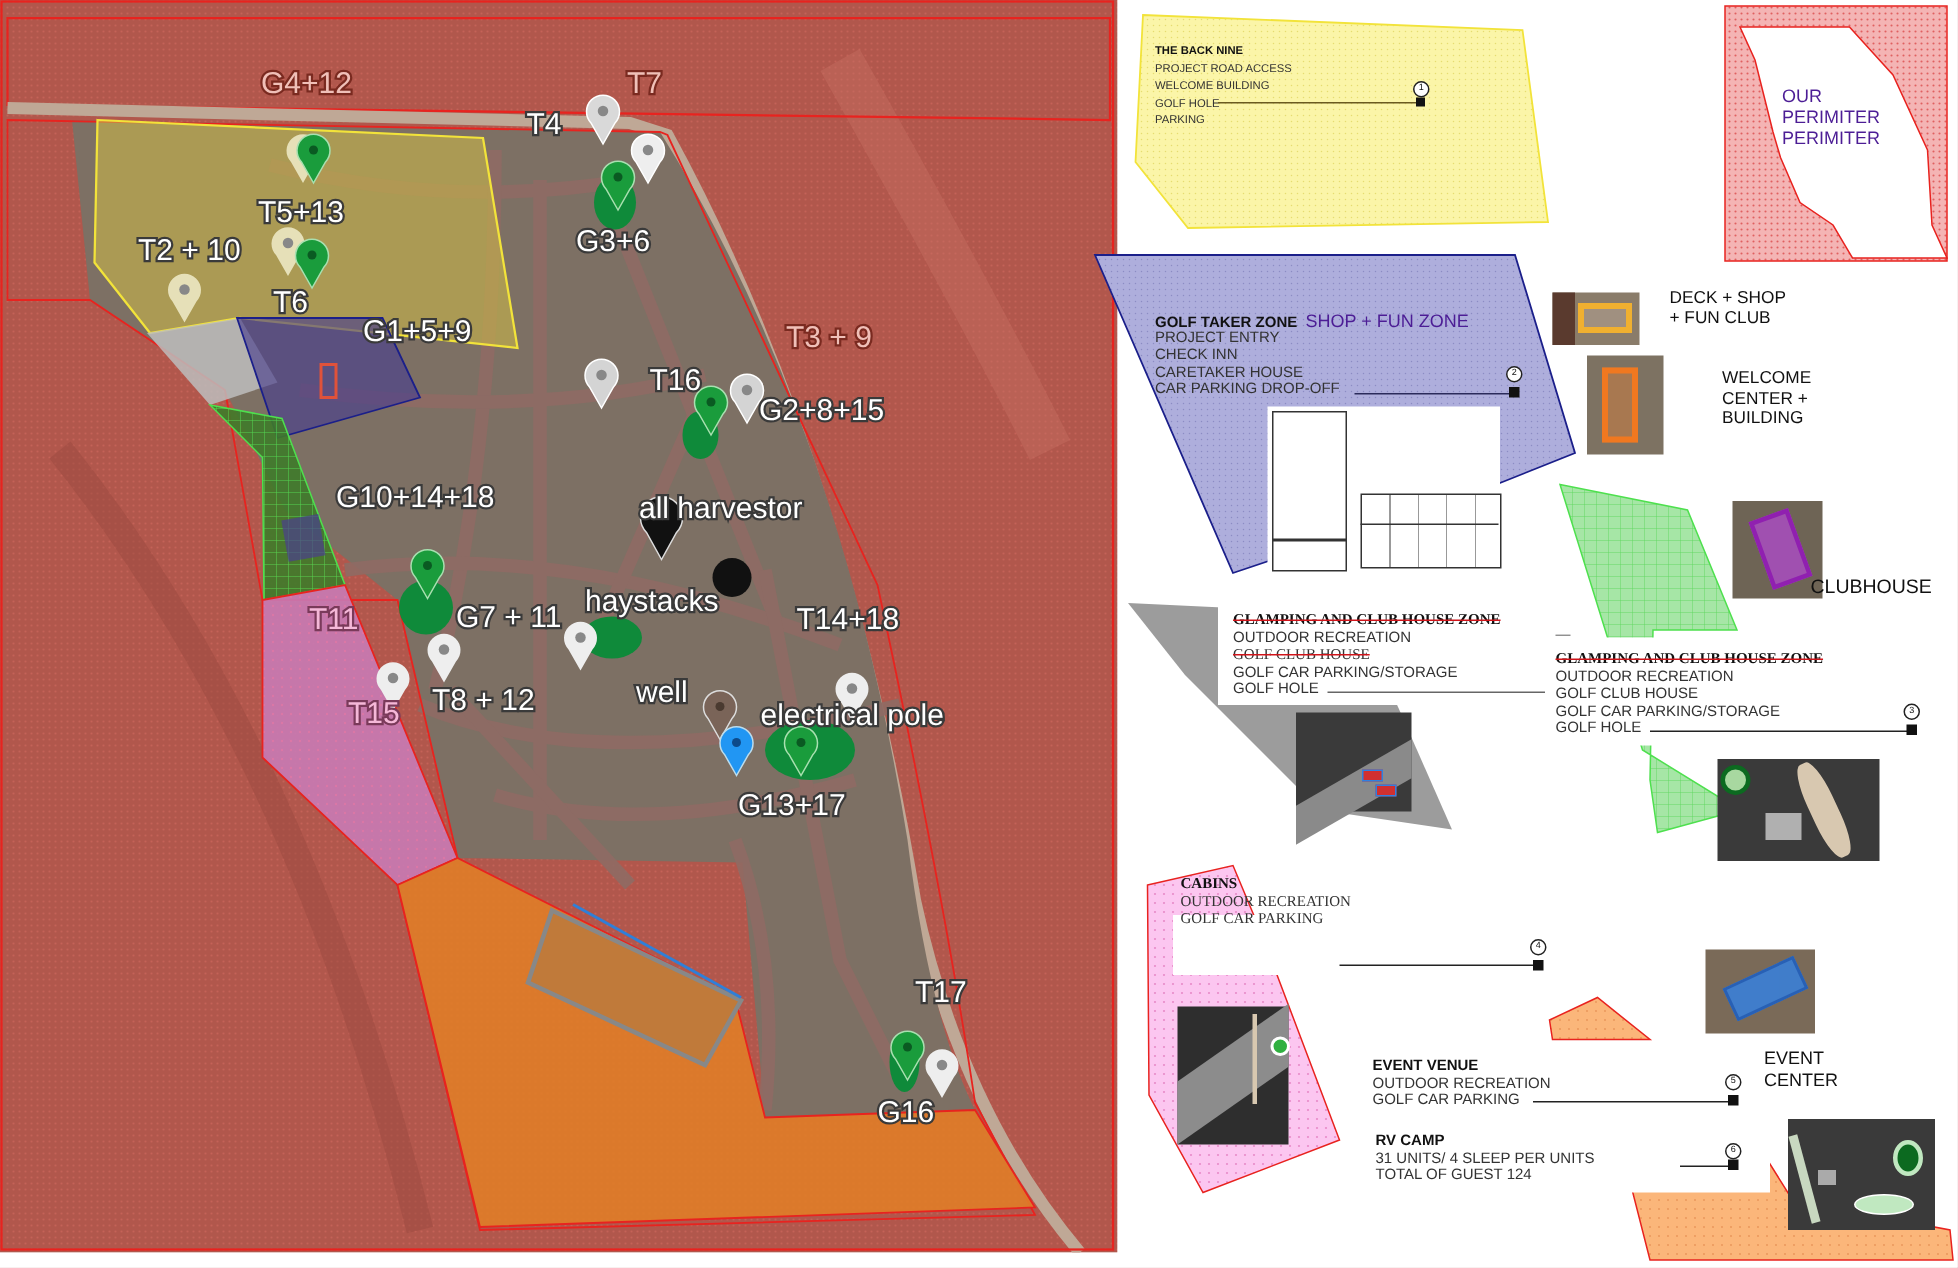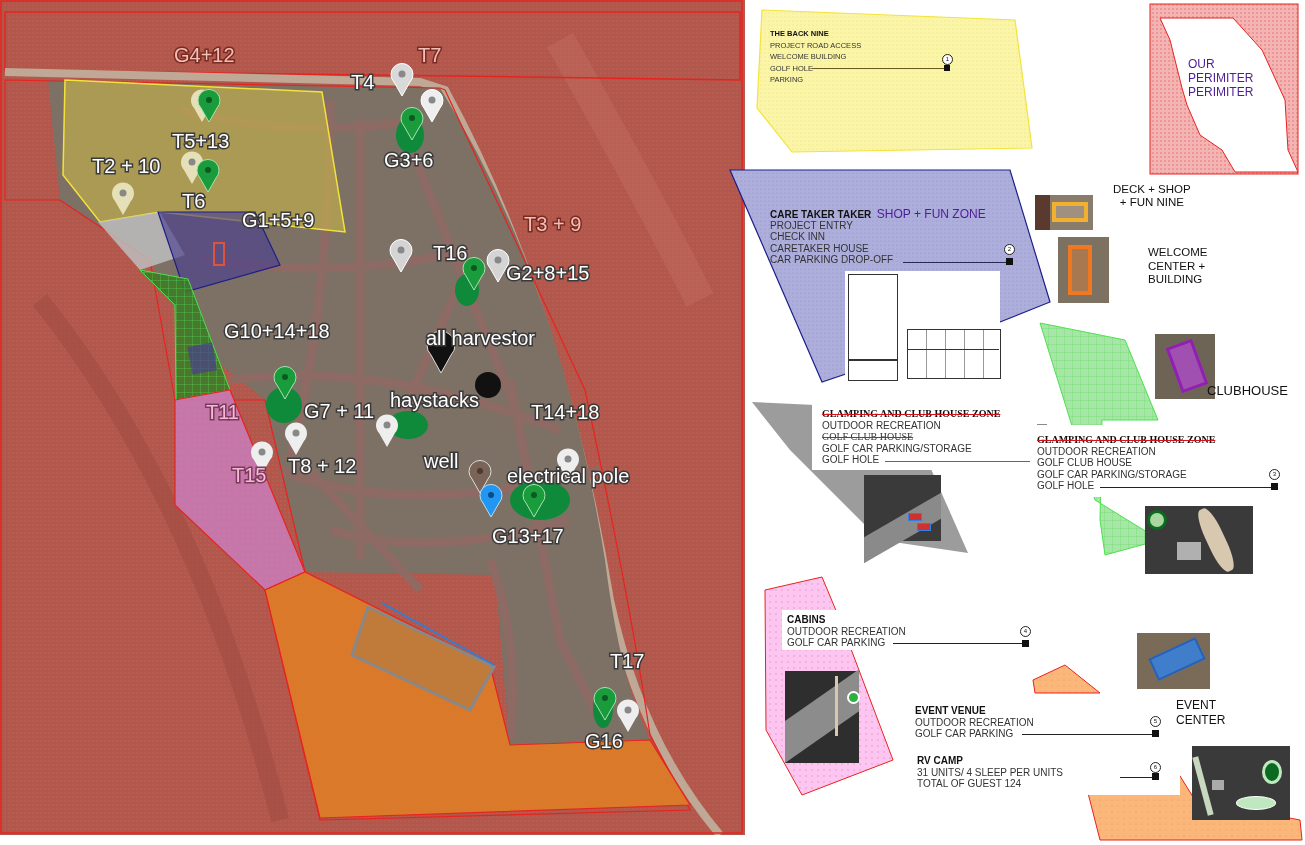--- a/index.html
+++ b/index.html
@@ -277,40 +277,40 @@
 <div class="node" style="left:944px;top:65px;width:6px;height:6px;"></div>
 <div class="num" style="left:942px;top:54px;">1</div>
 
 <div class="big redtx" style="left:1188px;top:57px;font-size:12px;line-height:14px;">
   <div>OUR</div>
   <div>PERIMITER</div>
   <div>PERIMITER</div>
 </div>
 
 <div class="tx" style="left:770px;top:208px;font-size:10px;line-height:12px;">
-  <div><b>CARE TAKER TAKER</b>&nbsp;&nbsp;<span class="redtx" style="font-size:12px;">SHOP + FUN ZONE</span></div>
+  <div><b>GOLF TAKER ZONE</b>&nbsp;&nbsp;<span class="redtx" style="font-size:12px;">SHOP + FUN ZONE</span></div>
   <div>PROJECT ENTRY</div>
   <div>CHECK INN</div>
   <div>CARETAKER HOUSE</div>
   <div>CAR PARKING DROP-OFF</div>
 </div>
 <div class="leader" style="left:903px;top:262px;width:105px;background:#2a2a5a;"></div>
 <div class="node" style="left:1006px;top:258px;"></div>
 <div class="num" style="left:1004px;top:244px;">2</div>
 
 <div class="thumb" style="left:845px;top:271px;width:155px;height:112px;background:#fff;">
   <div style="position:absolute;left:3px;top:3px;width:48px;height:85px;border:1px solid #333;"></div>
   <div style="position:absolute;left:3px;top:88px;width:48px;height:20px;border:1px solid #333;"></div>
   <div style="position:absolute;left:62px;top:58px;width:92px;height:48px;border:1px solid #333;background:repeating-linear-gradient(90deg,#fff 0 18px,#999 18px 19px);"></div>
   <div style="position:absolute;left:62px;top:78px;width:92px;height:1px;background:#333;"></div>
 </div>
 
-<div class="big" style="left:1113px;top:183px;font-size:11.5px;line-height:13px;text-align:center;">
+<div class="big" style="left:1113px;top:193px;font-size:11.5px;line-height:13px;">
   <div>DECK + SHOP</div>
-  <div>+ FUN NINE</div>
+  <div>+ FUN CLUB</div>
 </div>
 <div class="thumb" style="left:1035px;top:195px;width:58px;height:35px;background:#8a7c6a;">
   <div style="position:absolute;left:0;top:0;width:15px;height:35px;background:#5a3a2e;"></div>
   <div style="position:absolute;left:17px;top:7px;width:36px;height:20px;border:4px solid #f0b030;box-sizing:border-box;background:#a09080;"></div>
 </div>
 
 <div class="big" style="left:1148px;top:246px;font-size:11.5px;line-height:13.5px;">
   <div>WELCOME</div>
   <div>CENTER +</div>
   <div>BUILDING</div>
@@ -348,21 +348,21 @@
 <div class="leader" style="left:1100px;top:487px;width:172px;"></div>
 <div class="node" style="left:1271px;top:483px;"></div>
 <div class="num" style="left:1269px;top:469px;">3</div>
 <div class="thumb" style="left:1145px;top:506px;width:108px;height:68px;background:#3a3a3a;">
   <div style="position:absolute;left:2px;top:4px;width:14px;height:14px;border-radius:50%;border:3px solid #0c6a20;background:#a8d8a0;"></div>
   <div style="position:absolute;left:62px;top:0;width:18px;height:68px;background:#d8c8b0;border-radius:40%;transform:rotate(-25deg);"></div>
   <div style="position:absolute;left:32px;top:36px;width:24px;height:18px;background:#b0b0b0;"></div>
 </div>
 <div class="tx" style="left:1037px;top:418px;color:#666;">—</div>
 
-<div class="tx" style="left:787px;top:614px;font-size:10px;line-height:12px;">
+<div class="tx" style="left:787px;top:584px;font-size:10px;line-height:12px;font-family:Liberation Serif, serif;">
   <div><b>CABINS</b></div>
   <div>OUTDOOR RECREATION</div>
   <div>GOLF CAR PARKING</div>
 </div>
 <div class="leader" style="left:893px;top:643px;width:130px;"></div>
 <div class="node" style="left:1022px;top:640px;"></div>
 <div class="num" style="left:1020px;top:626px;">4</div>
 <div class="thumb" style="left:785px;top:671px;width:74px;height:92px;background:#2e2e2e;">
   <div style="position:absolute;left:0;top:50px;width:74px;height:42px;background:#8c8c8c;transform:skewY(-35deg);transform-origin:left top;"></div>
   <div style="position:absolute;left:50px;top:5px;width:3px;height:60px;background:#d8c8b0;"></div>

